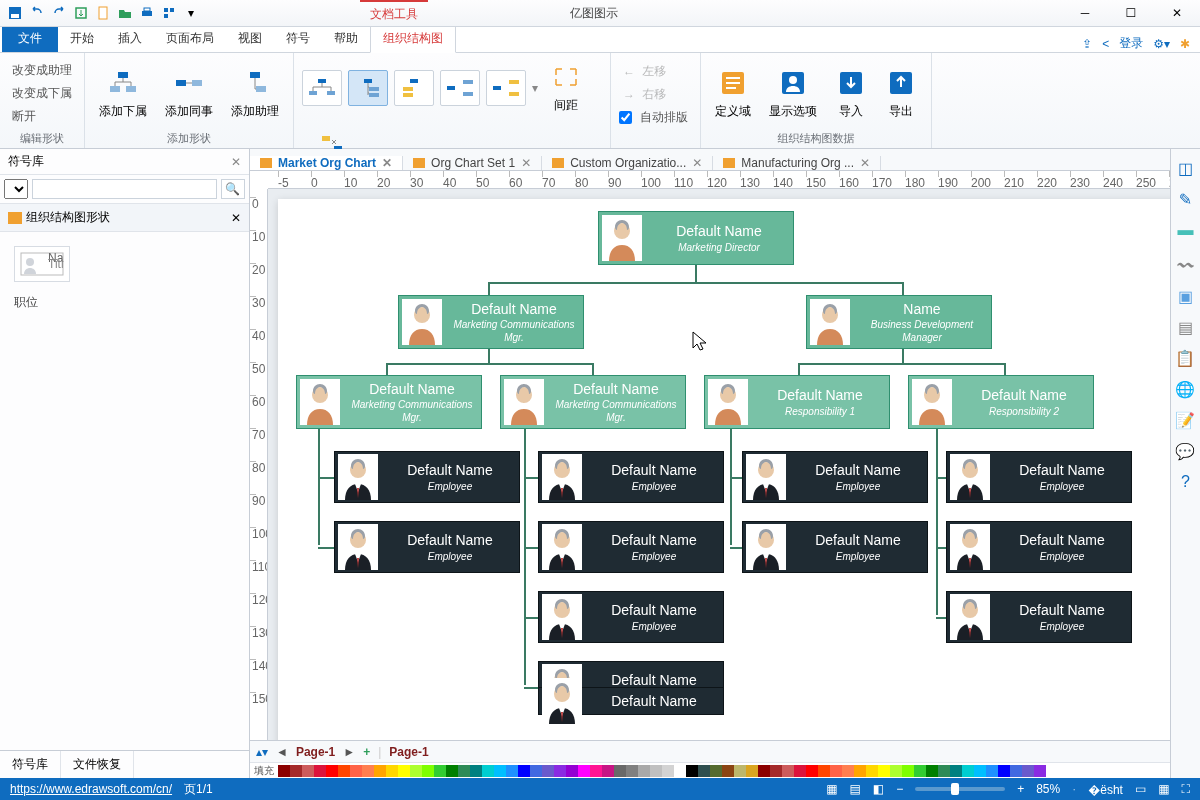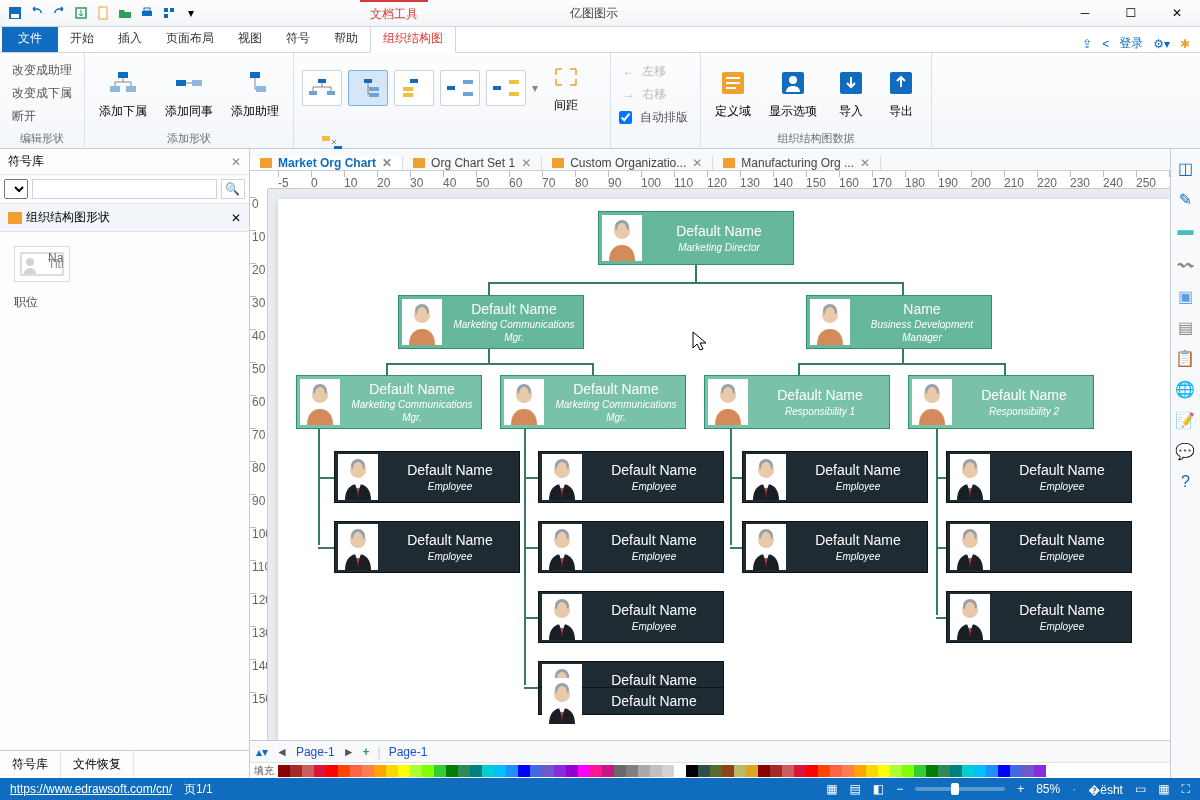--- a/index.html
+++ b/index.html
@@ -66,21 +66,21 @@
 .node .ph svg{display:block}
 .node .txt{flex:1;text-align:center;padding:4px 6px;line-height:1.3}
 .node .nm{font-weight:normal;font-size:14px}
 .node .rl{font-size:10px;font-style:italic}
 .conn{position:absolute;background:#3a7a63}
 
 .rstrip{width:30px;background:#f7f9fb;border-left:1px solid #c7cdd6;display:flex;flex-direction:column;align-items:center;gap:12px;padding-top:10px}
 .rstrip div{cursor:pointer;color:#0f6cbf;font-size:16px}
 
 .pagebar{height:22px;background:#f7f9fb;border-top:1px solid #c7cdd6;display:flex;align-items:center;padding:0 6px;gap:8px;font-size:11px;color:#555}
-.pagebar .pg{color:#1d4ed8;font-weight:normal}
+.pagebar .pg{color:#7f1d1d;font-weight:bold}
 .fillrow{height:16px;display:flex;align-items:center;border-top:1px solid #e0e4ea;padding-left:4px}
 .fillrow .lbl{font-size:10px;color:#555;margin-right:4px}
 .sw{width:12px;height:12px}
 
 .statusbar{height:22px;background:#0f6cbf;color:#fff;display:flex;align-items:center;padding:0 10px;gap:12px;font-size:11px}
 .statusbar a{color:#fff;text-decoration:underline}
 .statusbar .sp{flex:1}
 .zoom-slider{width:90px;height:4px;background:#5a99ce;position:relative;border-radius:2px}
 .zoom-slider .th{position:absolute;width:8px;height:12px;background:#fff;top:-4px;left:40%;border-radius:2px}
 

